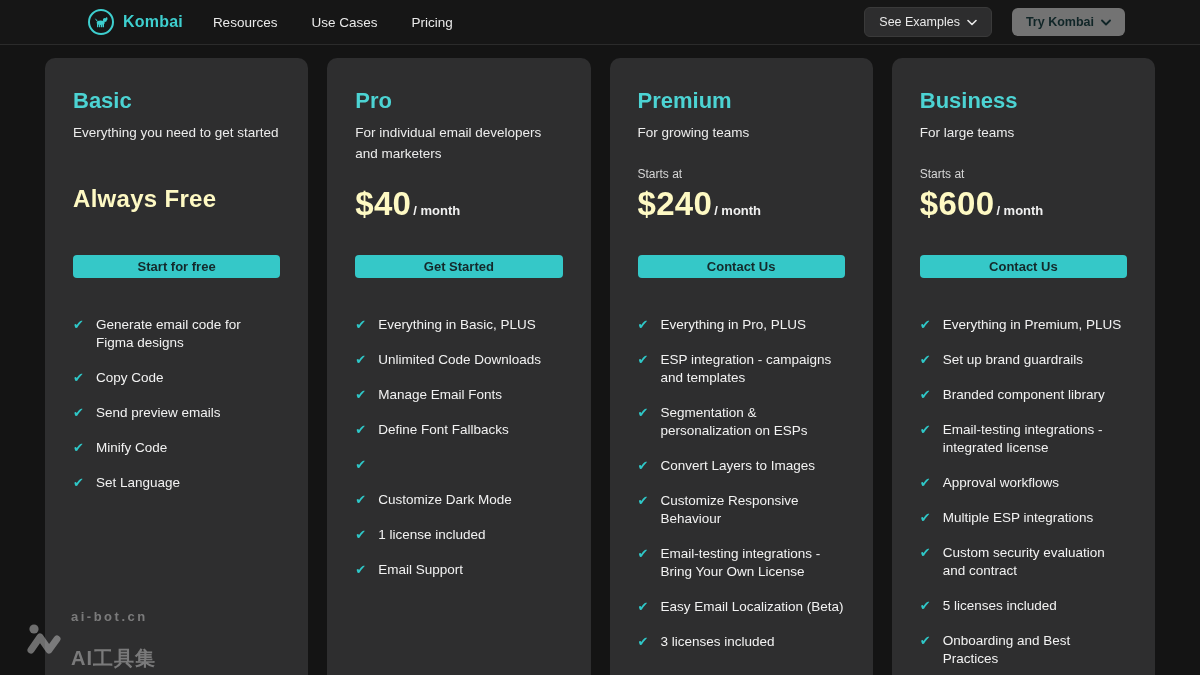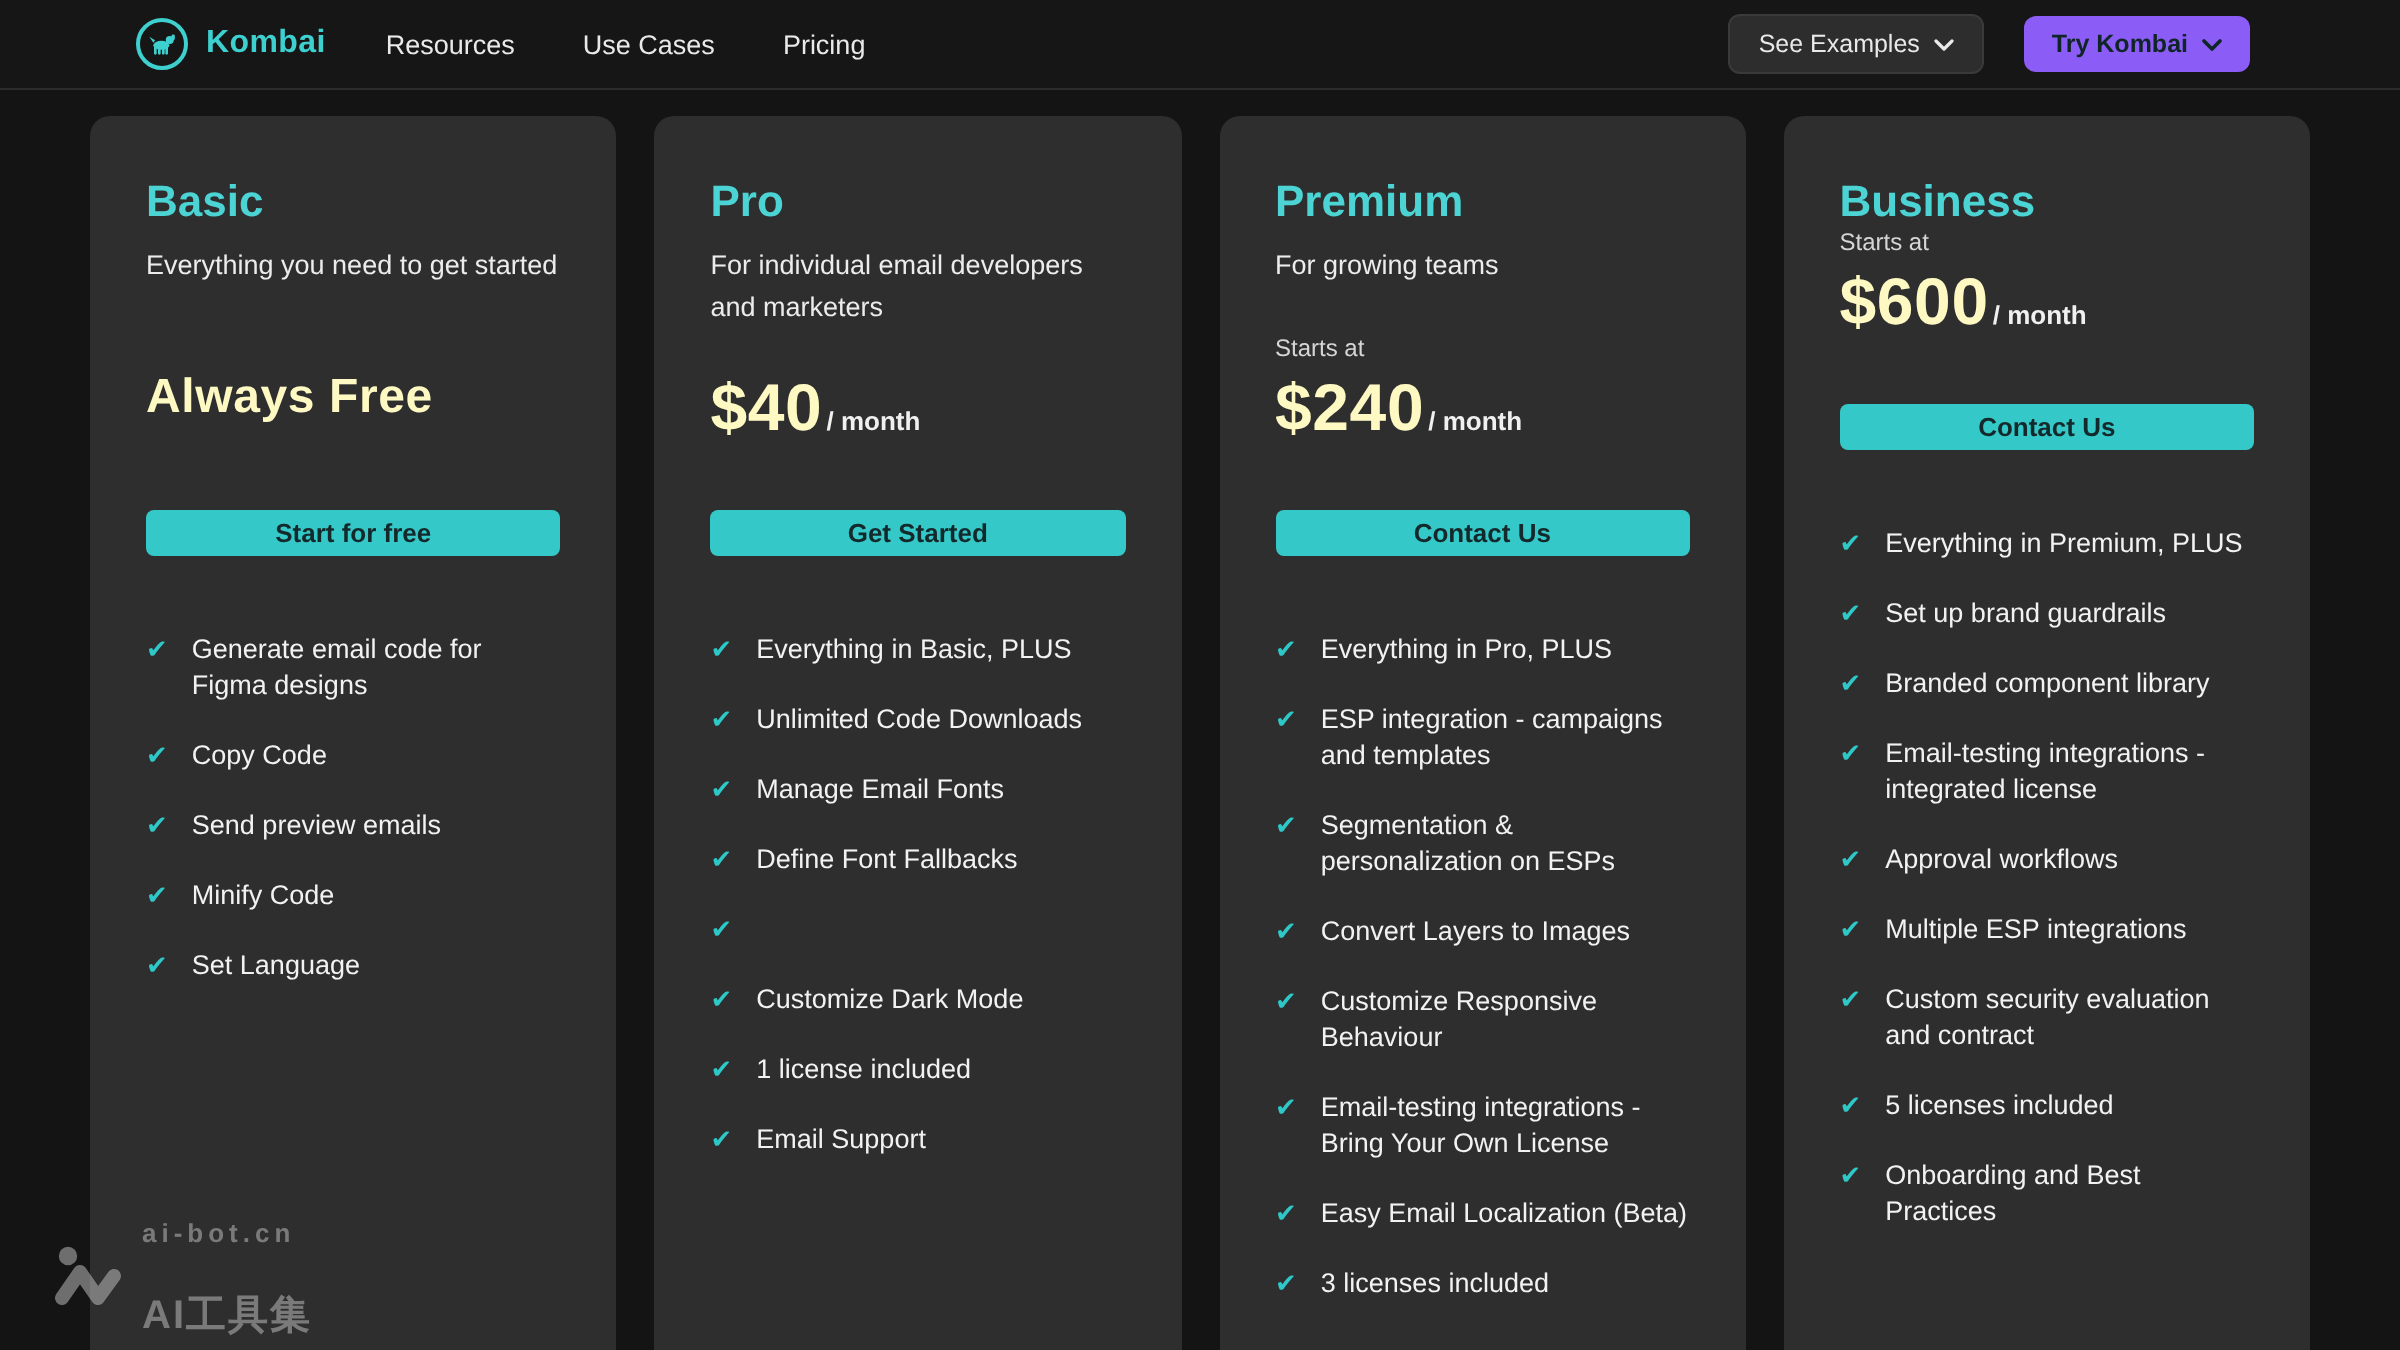--- a/index.html
+++ b/index.html
@@ -9,41 +9,41 @@
     background: #141414;
     color: #ededed;
     position: relative;
   }
 
   
   .nav {
     height: 45px;
     display: flex;
     align-items: center;
-    padding: 0 75px 0 68px;
+    padding: 0 75px 0 88px;
     background: #161616;
     border-bottom: 1px solid #2b2b2b;
   }
   .brand { display: flex; align-items: center; gap: 9px; cursor: pointer; }
   .brand-circle {
     width: 26px; height: 26px;
     border: 2px solid #3ECFCF;
     border-radius: 50%;
     display: flex; align-items: center; justify-content: center;
     flex: 0 0 auto;
   }
   .brand-name { color: #3ECFCF; font-weight: bold; font-size: 16px; letter-spacing: 0.2px; }
   .nav-links { display: flex; gap: 34px; margin-left: 30px; }
   .nav-link { font-size: 13.5px; color: #e9e9e9; cursor: pointer; }
   .nav-spacer { flex: 1; }
   .nav-actions { display: flex; gap: 20px; align-items: center; }
   .btn { border: none; border-radius: 6px; font-family: inherit; font-size: 12.5px;
          padding: 7px 14px; display: inline-flex; align-items: center; gap: 7px; cursor: pointer; }
   .btn-ghost { background: #2d2d2e; color: #e9e9e9; border: 1px solid #3a3a3a; }
-  .btn-primary { background: #8b5cf6; color: #102527; font-weight: bold; }
+  .btn-primary { background: #737373; color: #102527; font-weight: bold; }
   .chev { display: inline-block; }
 
   
   .plans {
     display: grid;
     grid-template-columns: repeat(4, 1fr);
     gap: 19px;
     padding: 13px 45px 0 45px;
     align-items: stretch;
   }
@@ -277,20 +277,21 @@
 
         <li class="feature">
           <span class="check">✔</span>
           <span class="feature-text">3 licenses included</span>
         </li>
       </ul>
   </section>
 
   <section class="card">
     <h2 class="plan-title">Business</h2>
+    <p class="plan-desc">For large teams</p>
     <div class="starts-at">Starts at</div>
     <div class="price-row">
       <span class="price">$600</span>
       <span class="period">/ month</span>
     </div>
     <button class="cta">Contact Us</button>
     <ul class="features">
 
         <li class="feature">
           <span class="check">✔</span>

